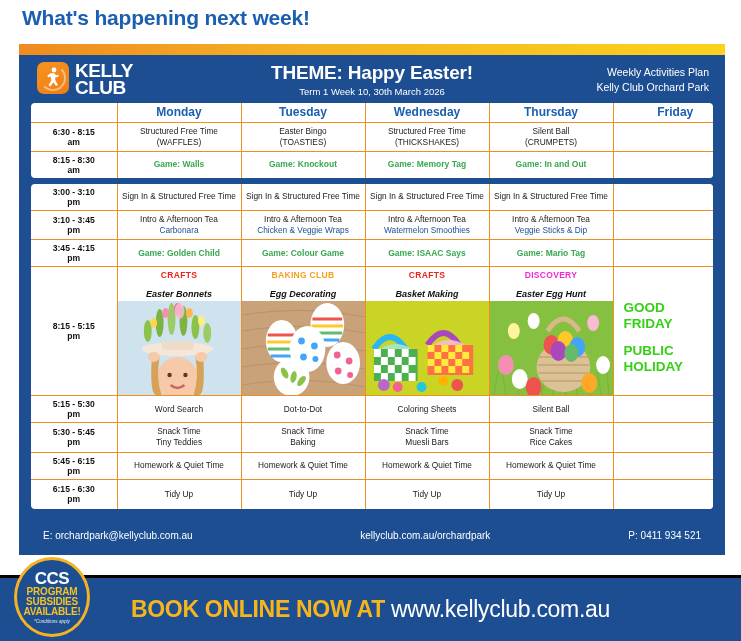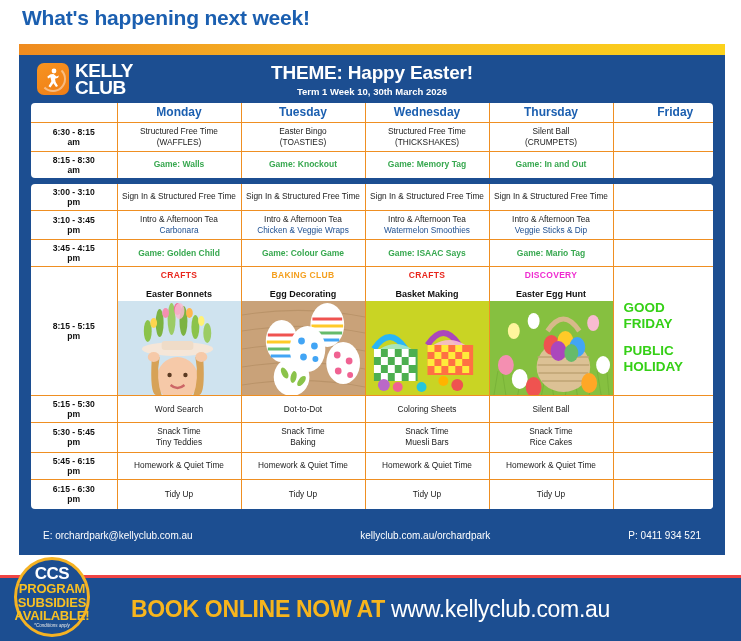--- a/index.html
+++ b/index.html
@@ -31,21 +31,21 @@
   }
 
   
   .poster-head {
     height: 48px; position: relative;
     display: flex; align-items: center;
     color: #ffffff;
   }
   .logo-wrap {
     position: absolute; left: 18px; top: 7px;
-    display: flex; align-items: center;
+    display: flex; align-items: flex-start;
   }
   .logo-badge {
     width: 32px; height: 32px; border-radius: 7px;
     background: linear-gradient(150deg, #f79420 0%, #ef7d16 100%);
     position: relative; overflow: hidden;
   }
   .logo-badge .swoosh {
     position: absolute; left: 3px; top: 3px;
     width: 26px; height: 26px; border-radius: 50%;
     border: 2px solid rgba(255,255,255,0.45);
@@ -57,21 +57,21 @@
   }
   .logo-text {
     margin-left: 6px; line-height: 0.92;
     font-size: 19px; font-weight: bold; letter-spacing: -0.5px;
     color: #ffffff;
   }
   .theme-block {
     width: 100%; text-align: center;
   }
   .theme-title { font-size: 19px; font-weight: bold; letter-spacing: -0.2px; }
-  .theme-sub { font-size: 9.5px; font-weight: bold; margin-top: 2px; }
+  .theme-sub { font-size: 9.5px; font-weight: normal; margin-top: 2px; }
   .head-right {
     position: absolute; right: 16px; top: 10px;
     text-align: right; font-size: 10.5px; line-height: 1.45;
   }
 
   
   .tbl-block {
     background: #ffffff; border-radius: 4px;
     margin: 0 12px 6px 12px;
     overflow: hidden;
@@ -101,21 +101,21 @@
   }
   .cell .sub { display: block; }
   .cell.tea .sub { color: #1c4e91; }
   .game { color: #38a850; font-weight: bold; font-size: 8.5px; }
   .empty { background: #ffffff; }
 
   
   .act-cell { padding: 0; vertical-align: top; height: 118px; }
   .act-label { text-align: center; padding: 3px 0 2px; }
   .act-cat { font-size: 8.5px; font-weight: bold; letter-spacing: 0.3px; }
-  .act-name { font-size: 9px; font-weight: bold; color: #111; margin-top: 9px; }
+  .act-name { font-size: 9px; font-weight: bold; color: #111; margin-top: 9px; font-style: italic; }
   .act-img { height: 94px; width: 100%; position: relative; overflow: hidden; }
 
   .holiday-cell { padding: 0; text-align: left; }
   .holiday-text {
     color: #35d016; font-weight: bold; font-size: 13.5px;
     line-height: 1.15; padding: 12px 0 0 10px;
   }
   .holiday-text .gap { display: block; height: 12px; }
 
   
@@ -126,36 +126,36 @@
   }
   .contact .c1 { flex: 0 0 36%; }
   .contact .c2 { flex: 0 0 36%; text-align: center; }
   .contact .c3 { flex: 1; text-align: right; }
 
   
   .banner {
     position: absolute; left: 0; top: 575px;
     width: 741px; height: 66px;
     background: #1c4e91;
-    border-top: 3px solid #ef4444;
+    border-top: 3px solid #000000;
     display: flex; align-items: center; justify-content: center;
   }
   .banner-text { font-size: 23px; font-weight: bold; letter-spacing: -0.3px; }
   .banner-text .b1 { color: #f7b51d; }
   .banner-text .b2 { color: #ffffff; font-weight: normal; }
   .ccs {
     position: absolute; left: 14px; top: 557px;
     width: 76px; height: 80px; border-radius: 50%;
     background: #1c4e91; border: 3px solid #f5b223;
     display: flex; flex-direction: column; align-items: center;
     justify-content: center; text-align: center;
     color: #ffffff; line-height: 1.02;
   }
   .ccs .ccs-1 { font-size: 17px; font-weight: bold; letter-spacing: -0.5px; }
-  .ccs .ccs-2 { font-size: 13px; font-weight: bold; color: #f7c024; letter-spacing: -0.2px; }
+  .ccs .ccs-2 { font-size: 10px; font-weight: bold; color: #f7c024; letter-spacing: -0.2px; }
   .ccs .ccs-3 { font-size: 4.6px; font-style: italic; margin-top: 2px; color: #e8e8e8; }
 </style>
 </head>
 <body>
 
 <div class="page-heading">What's happening next week!</div>
 
 <div class="poster">
 
   <div class="topbar"></div>
@@ -173,20 +173,24 @@
         <div>KELLY</div>
         <div>CLUB</div>
       </div>
     </div>
 
     <div class="theme-block">
       <div class="theme-title">THEME: Happy Easter!</div>
       <div class="theme-sub">Term 1 Week 10, 30th March 2026</div>
     </div>
 
+    <div class="head-right">
+      <div>Weekly Activities Plan</div>
+      <div>Kelly Club Orchard Park</div>
+    </div>
   </div>
 
   <div class="tbl-block">
     <table>
       <colgroup>
           <col class="c-time">
           <col class="c-day">
           <col class="c-day">
           <col class="c-day">
           <col class="c-day">

